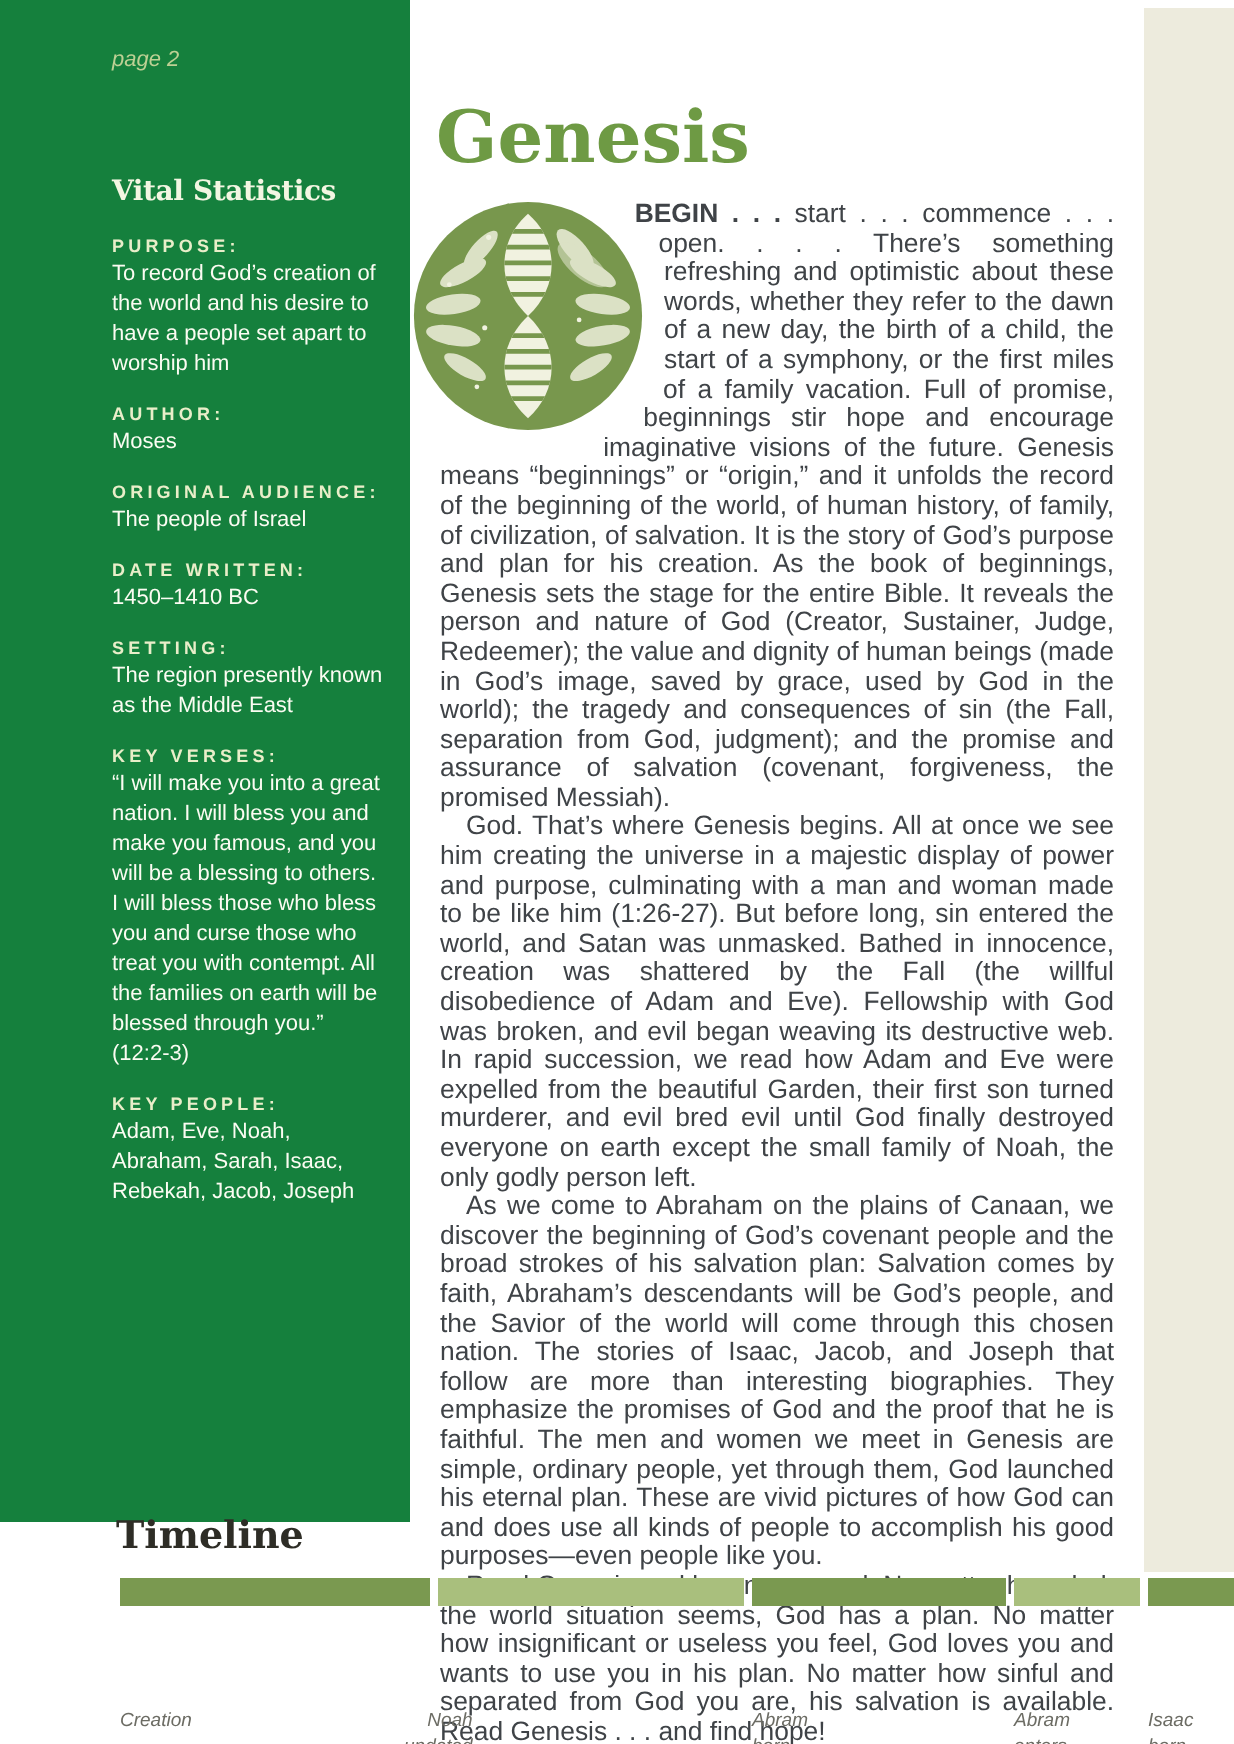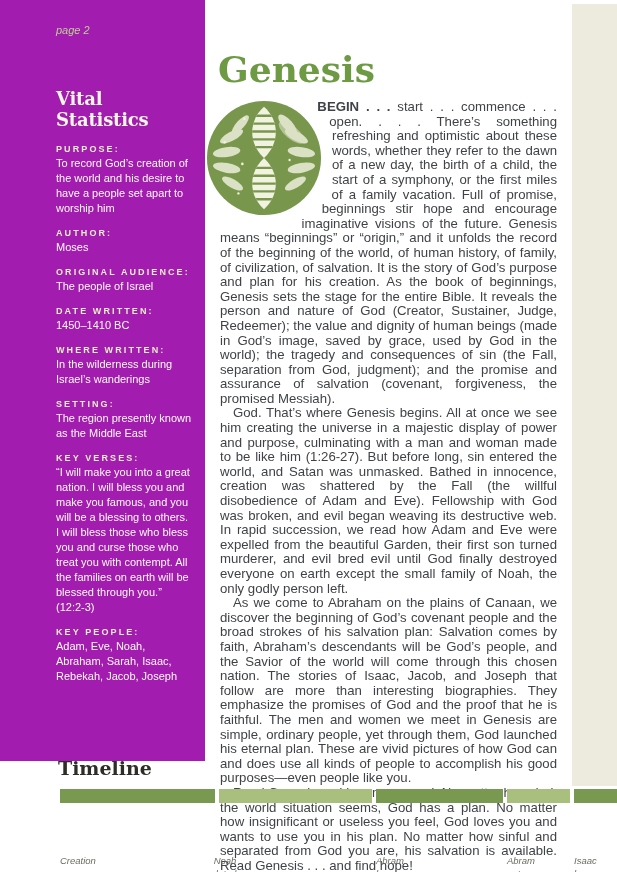--- a/index.html
+++ b/index.html
@@ -1,22 +1,22 @@
 <!DOCTYPE html>
 <html><head>
 <meta charset="utf-8">
 <style>
   html,body{margin:0;padding:0;background:#ffffff;}
   body{width:617px;height:872px;font-family:"Liberation Sans",sans-serif;-webkit-font-smoothing:antialiased;}
   .page{position:relative;width:617px;height:872px;overflow:hidden;background:#ffffff;}
 
   
-  .sidebar{position:absolute;left:0;top:0;width:205px;height:761px;background:#a21caf;box-sizing:border-box;padding:24px 12px 0 56px;}
+  .sidebar{position:absolute;left:0;top:0;width:205px;height:761px;background:#15803d;box-sizing:border-box;padding:24px 12px 0 56px;}
   .page-label{font-style:italic;color:#bdd094;font-size:11px;margin-bottom:52px;}
-  .sidebar-title{margin:0 0 14px 0;font-family:"DejaVu Serif","Liberation Serif",serif;font-weight:700;font-size:18px;letter-spacing:-.2px;color:#f3f6e2;}
+  .sidebar-title{margin:0 0 14px 0;font-family:"DejaVu Serif","Liberation Serif",serif;font-weight:700;font-size:14px;letter-spacing:-.2px;color:#f3f6e2;}
   .sb-section{margin-bottom:12px;}
   .sb-label{font-size:9px;font-weight:700;letter-spacing:2.1px;color:#e9eec9;margin-bottom:2px;}
   .sb-text{font-size:11px;line-height:15px;color:#fbfcf2;}
 
   
   .cream-strip{position:absolute;left:572px;top:4px;width:45px;height:782px;background:#edebdd;}
 
   
   .main-title{position:absolute;left:218px;top:48px;margin:0;font-family:"DejaVu Serif","Liberation Serif",serif;font-weight:700;font-size:36px;color:#6e9a44;}
   .bodycol{position:absolute;left:220px;top:100px;width:337px;font-size:13.2px;line-height:14.6px;color:#3f4347;text-align:justify;}
@@ -52,24 +52,20 @@
           <div class="sb-label">AUTHOR:</div>
           <div class="sb-text">Moses</div>
         </div>
         <div class="sb-section">
           <div class="sb-label">ORIGINAL AUDIENCE:</div>
           <div class="sb-text">The people of Israel</div>
         </div>
         <div class="sb-section">
           <div class="sb-label">DATE WRITTEN:</div>
           <div class="sb-text">1450–1410 BC</div>
-        </div>
-        <div class="sb-section">
-          <div class="sb-label">WHERE WRITTEN:</div>
-          <div class="sb-text">In the wilderness during Israel’s wanderings</div>
         </div>
         <div class="sb-section">
           <div class="sb-label">SETTING:</div>
           <div class="sb-text">The region presently known as the Middle East</div>
         </div>
         <div class="sb-section">
           <div class="sb-label">KEY VERSES:</div>
           <div class="sb-text">“I will make you into a great nation. I will bless you and make you famous, and you will be a blessing to others. I will bless those who bless you and curse those who treat you with contempt. All the families on earth will be blessed through you.” (12:2-3)</div>
         </div>
         <div class="sb-section">

